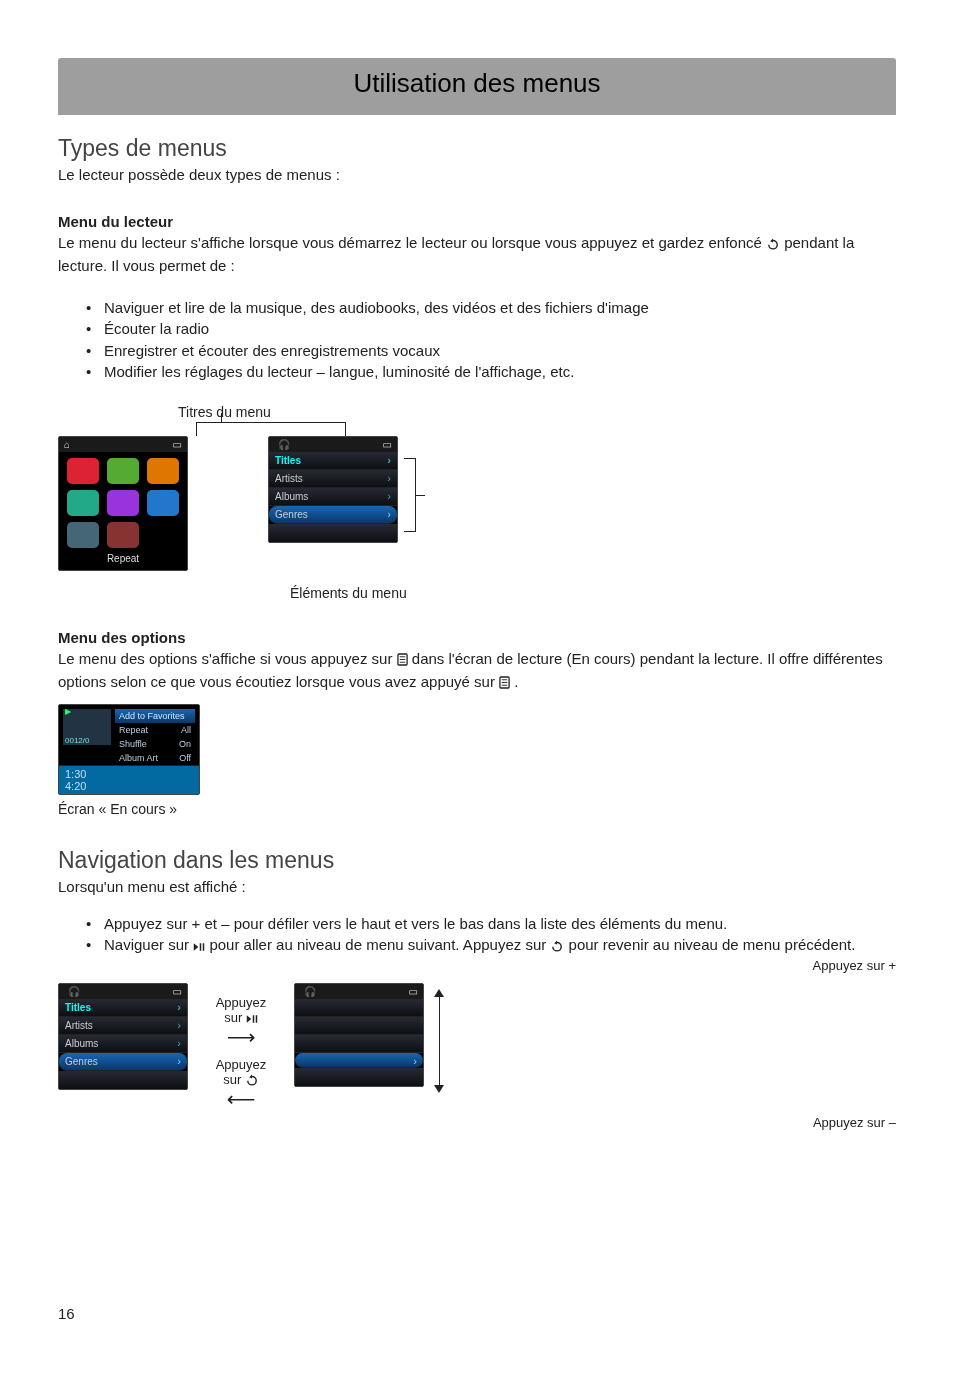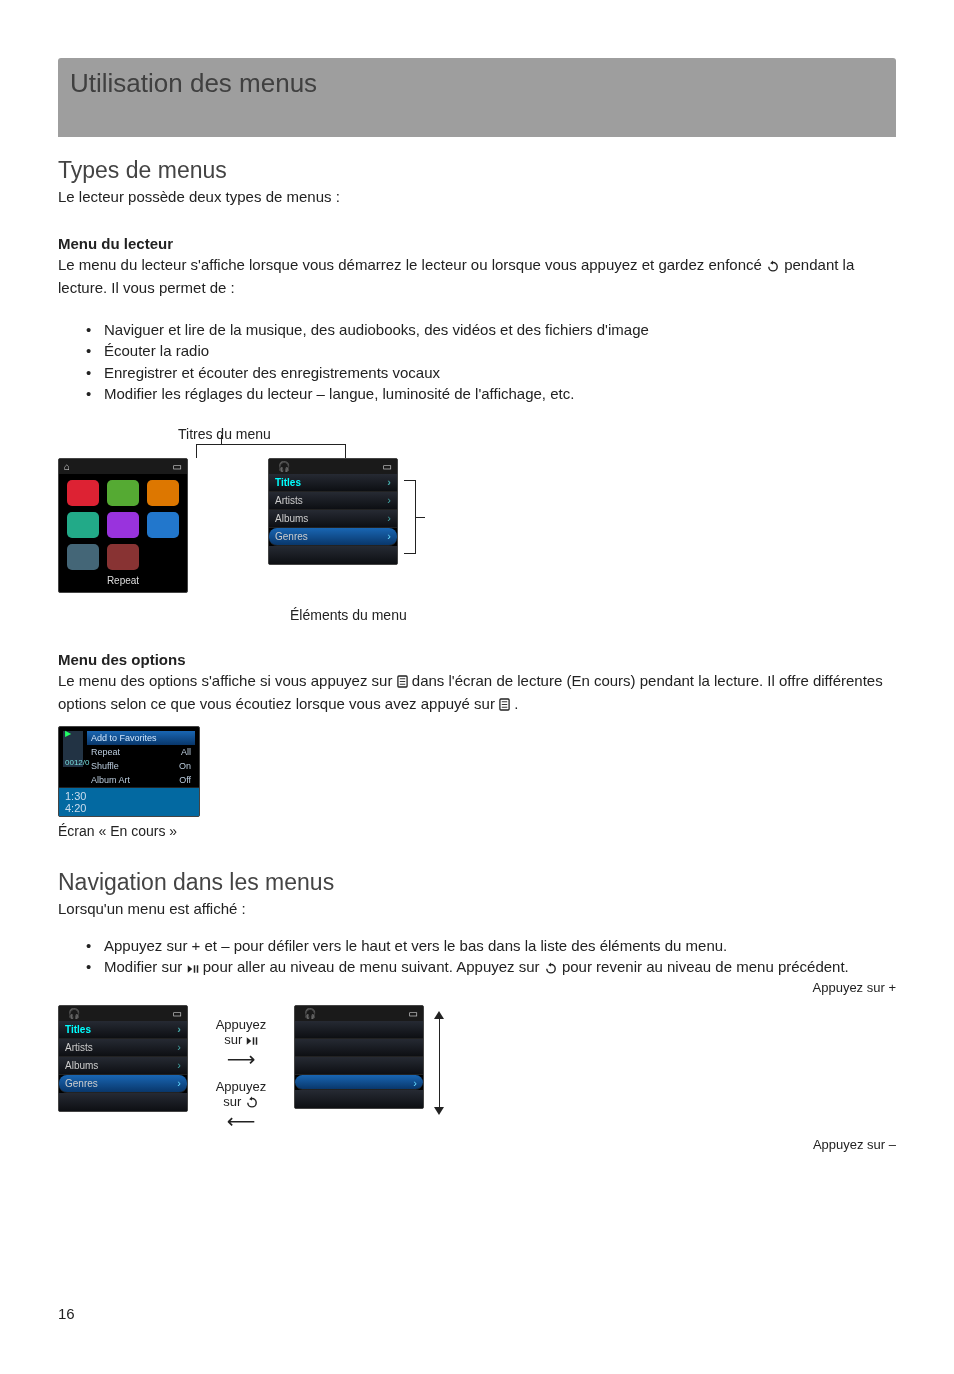--- a/index.html
+++ b/index.html
@@ -8,26 +8,27 @@
     font-size: 14px;
     color: #222;
     width: 954px;
     height: 1374px;
     background: #fff;
     position: relative;
   }
   .page { padding: 58px 58px 40px 58px; }
   .title-bar {
     background: #9e9e9e;
-    color: #404040;
-    padding: 10px 12px 38px 12px;
+    color: #000000;
+    padding: 10px 12px 16px 12px;
     font-size: 26px;
     font-weight: 300;
     margin-bottom: 20px;
     border-radius: 3px 3px 0 0;
+    text-align: center;
   }
   h2 {
     font-size: 23px;
     font-weight: 400;
     color: #444;
     margin-top: 14px;
   }
   .intro { font-size: 15px; margin-top: 2px; }
   .subhead { font-weight: 700; font-size: 15px; margin-top: 28px; }
   p { font-size: 15px; line-height: 1.4; margin-top: 2px; }
@@ -102,21 +103,21 @@
     content: ""; position: absolute; right: -10px; top: 50%; width: 10px; height: 1px; background: #222;
   }
   .elements-label { margin-top: 14px; margin-left: 232px; font-size: 14px; }
 
   
   .np-screen {
     width: 142px; background: #000; border: 1px solid #444; border-radius: 2px;
     font-family: Arial, sans-serif; color: #bcd; margin-top: 10px;
   }
   .np-top { display: flex; align-items: flex-start; }
-  .np-art { width: 20px; height: 36px; background: #234; margin: 4px; position: relative; }
+  .np-art { width: 48px; height: 36px; background: #234; margin: 4px; position: relative; }
   .np-art::before { content: "▶"; position: absolute; left: 2px; top: -2px; font-size: 8px; color: #2f6; }
   .np-counter { font-size: 8px; color: #7dd; position: absolute; left: 2px; bottom: 0; }
   .np-opts { flex: 1; margin: 4px 4px 0 0; }
   .np-opt-row { display: flex; justify-content: space-between; font-size: 9px; padding: 2px 4px; }
   .np-opt-row.sel { background: linear-gradient(#1966b3,#09376b); color: #cfe7ff; }
   .np-bar { display: flex; justify-content: space-between; font-size: 11px; color: #cde; padding: 2px 6px; background: #0369a1; border-top: 1px solid #222; flex-direction: column; }
   .np-caption { font-size: 14px; margin-top: 6px; }
 
   
   .inline-icon { display: inline-block; vertical-align: -2px; }
@@ -265,21 +266,21 @@
     </div>
   </div>
   <div class="np-caption">Écran « En cours »</div>
 
   <h2 style="margin-top:30px">Navigation dans les menus</h2>
   <p class="intro">Lorsqu'un menu est affiché :</p>
 
   <ul class="bullets" style="margin-top:16px">
     <li>Appuyez sur + et – pour défiler vers le haut et vers le bas dans la liste des éléments du menu.</li>
     <li>
-      <span>Modifier sur </span>
+      <span>Naviguer sur </span>
       <span class="inline-icon">
         <svg class="play-svg" viewBox="0 0 16 12">
             <path d="M1 1 L7 6 L1 11 Z" fill="#222"></path>
             <rect x="9" y="1" width="2" height="10" fill="#222"></rect>
             <rect x="13" y="1" width="2" height="10" fill="#222"></rect>
           </svg>
       </span>
       <span> pour aller au niveau de menu suivant. Appuyez sur </span>
       <span class="inline-icon">
         <svg class="back-svg" viewBox="0 0 20 16">

